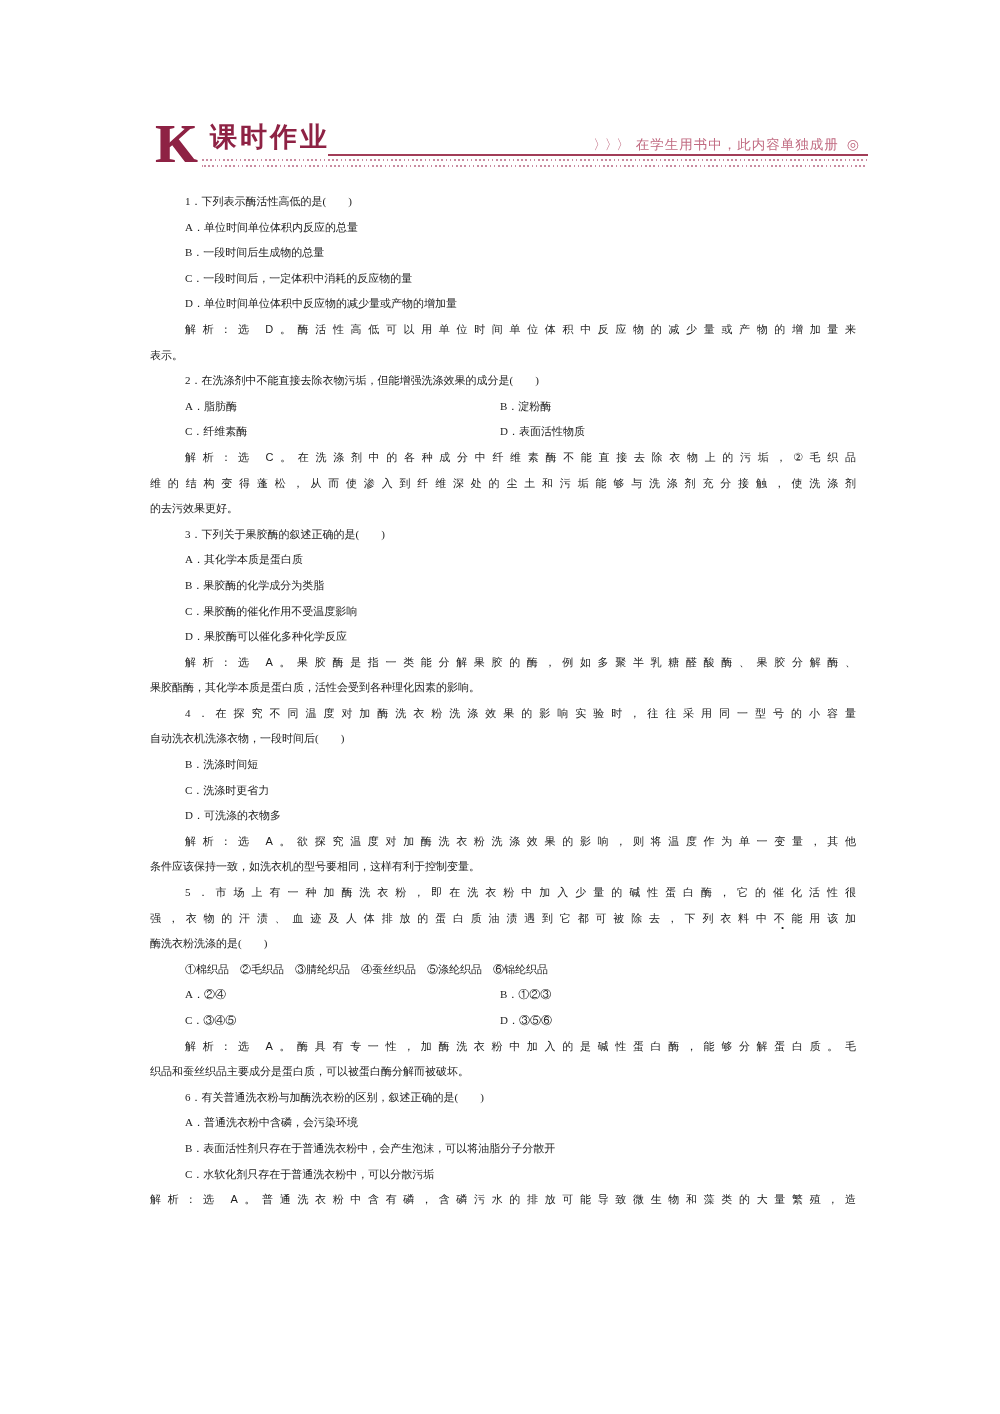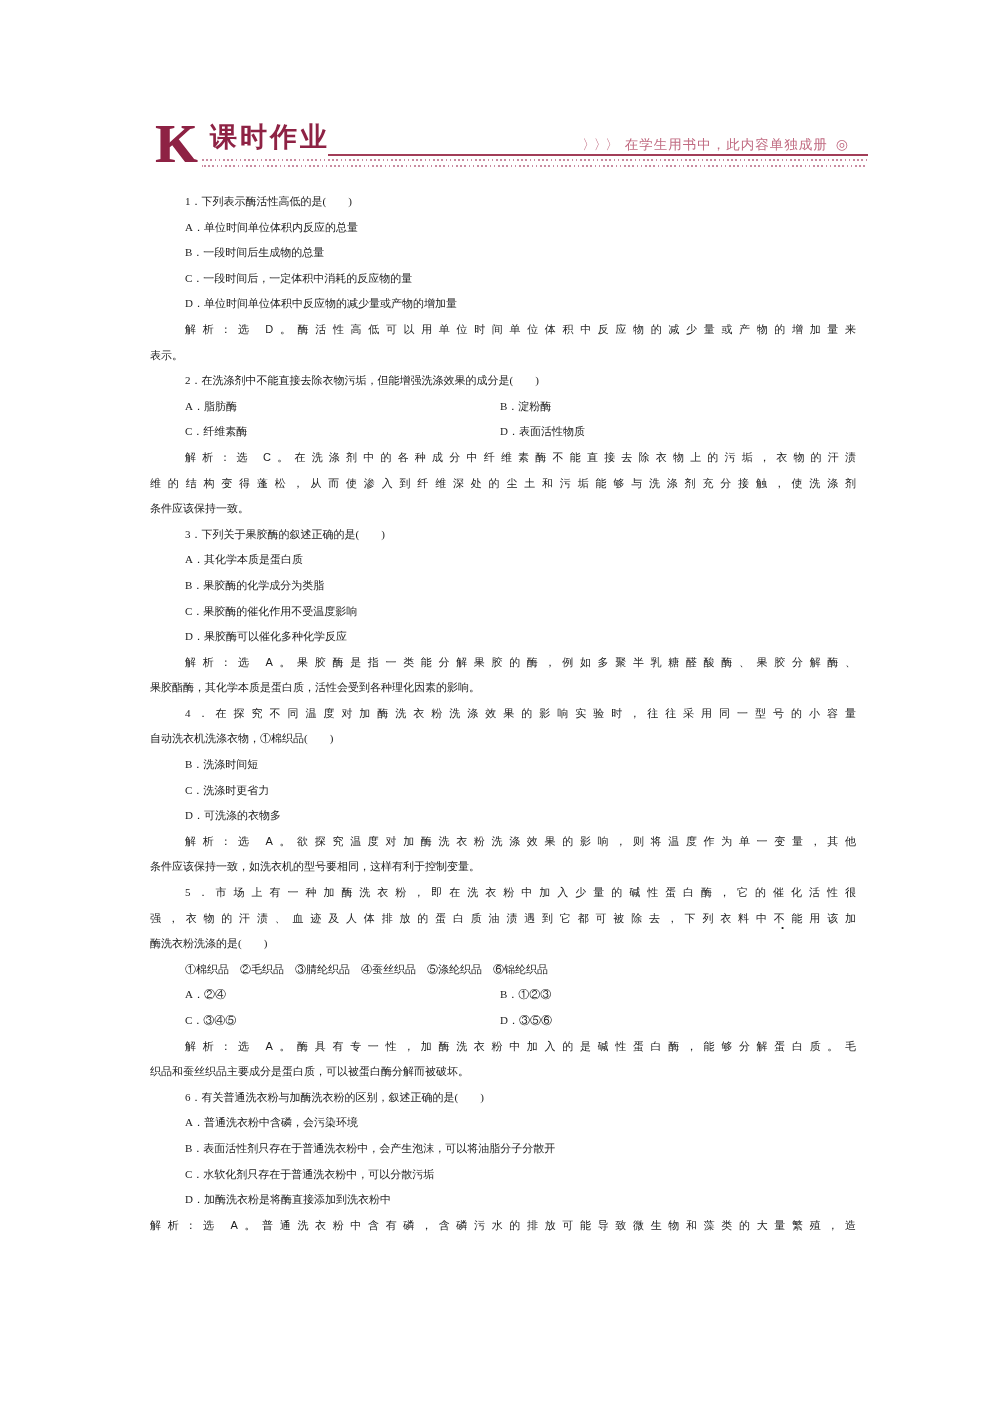--- a/index.html
+++ b/index.html
@@ -27,21 +27,21 @@
     font-size:54px;font-weight:bold;line-height:56px;text-align:center;
     text-shadow:1px 0 0 var(--accent);
   }
   .logo-title{
     position:absolute;left:60px;top:4px;
     color:var(--accent);font-weight:bold;font-size:27px;line-height:30px;
     letter-spacing:3px;
     font-family:"Liberation Sans","DejaVu Sans",sans-serif;
   }
   .header-note{
-    position:absolute;right:19px;top:18px;
+    position:absolute;right:8px;top:18px;
     color:var(--note);font-size:13.5px;line-height:16px;letter-spacing:1px;
     font-family:"Liberation Sans","DejaVu Sans",sans-serif;
     margin-left:8px;
   }
   .header-note .chev{letter-spacing:-2px;margin-right:8px;}
   .header-note .spiral{margin-left:8px;font-size:14px;}
   .rule-solid{position:absolute;left:178px;right:0;bottom:16px;height:2px;background:var(--rule);}
   .rule-dotted{
     position:absolute;left:52px;right:0;bottom:5px;height:8px;
     background-image:
@@ -98,38 +98,38 @@
     <section>
       <div class="ln srf ind">2．在洗涤剂中不能直接去除衣物污垢，但能增强洗涤效果的成分是(　　)</div>
       <div class="ln srf cols">
         <span class="c1">A．脂肪酶</span>
         <span>B．淀粉酶</span>
       </div>
       <div class="ln srf cols">
         <span class="c1">C．纤维素酶</span>
         <span>D．表面活性物质</span>
       </div>
-      <div class="ln ana ind j">解析：选 C。在洗涤剂中的各种成分中纤维素酶不能直接去除衣物上的污垢，衣物的汗渍</div>
+      <div class="ln ana ind j">解析：选 C。在洗涤剂中的各种成分中纤维素酶不能直接去除衣物上的污垢，②毛织品</div>
       <div class="ln ana j">维的结构变得蓬松，从而使渗入到纤维深处的尘土和污垢能够与洗涤剂充分接触，使洗涤剂</div>
-      <div class="ln ana">条件应该保持一致。</div>
+      <div class="ln ana">的去污效果更好。</div>
     </section>
 
     <section>
       <div class="ln srf ind">3．下列关于果胶酶的叙述正确的是(　　)</div>
       <div class="ln srf ind">A．其化学本质是蛋白质</div>
       <div class="ln srf ind">B．果胶酶的化学成分为类脂</div>
       <div class="ln srf ind">C．果胶酶的催化作用不受温度影响</div>
       <div class="ln srf ind">D．果胶酶可以催化多种化学反应</div>
       <div class="ln ana ind j">解析：选 A。果胶酶是指一类能分解果胶的酶，例如多聚半乳糖醛酸酶、果胶分解酶、</div>
       <div class="ln ana">果胶酯酶，其化学本质是蛋白质，活性会受到各种理化因素的影响。</div>
     </section>
 
     <section>
       <div class="ln srf ind j">4．在探究不同温度对加酶洗衣粉洗涤效果的影响实验时，往往采用同一型号的小容量</div>
-      <div class="ln srf">自动洗衣机洗涤衣物，①棉织品(　　)</div>
+      <div class="ln srf">自动洗衣机洗涤衣物，一段时间后(　　)</div>
       <div class="ln srf ind">B．洗涤时间短</div>
       <div class="ln srf ind">C．洗涤时更省力</div>
       <div class="ln srf ind">D．可洗涤的衣物多</div>
       <div class="ln ana ind j">解析：选 A。欲探究温度对加酶洗衣粉洗涤效果的影响，则将温度作为单一变量，其他</div>
       <div class="ln ana">条件应该保持一致，如洗衣机的型号要相同，这样有利于控制变量。</div>
     </section>
 
     <section>
       <div class="ln srf ind j">5．市场上有一种加酶洗衣粉，即在洗衣粉中加入少量的碱性蛋白酶，它的催化活性很</div>
       <div class="ln srf j"><span>强，衣物的汗渍、血迹及人体排放的蛋白质油渍遇到它都可被除去，下列衣料中</span><span class="emph">不</span><span>能用该加</span></div>
@@ -145,18 +145,17 @@
       </div>
       <div class="ln ana ind j">解析：选 A。酶具有专一性，加酶洗衣粉中加入的是碱性蛋白酶，能够分解蛋白质。毛</div>
       <div class="ln ana">织品和蚕丝织品主要成分是蛋白质，可以被蛋白酶分解而被破坏。</div>
     </section>
 
     <section>
       <div class="ln srf ind">6．有关普通洗衣粉与加酶洗衣粉的区别，叙述正确的是(　　)</div>
       <div class="ln srf ind">A．普通洗衣粉中含磷，会污染环境</div>
       <div class="ln srf ind">B．表面活性剂只存在于普通洗衣粉中，会产生泡沫，可以将油脂分子分散开</div>
       <div class="ln srf ind">C．水软化剂只存在于普通洗衣粉中，可以分散污垢</div>
-      <div class="ln srf ind">D．加酶洗衣粉是将酶直接添加到洗衣粉中</div>
       <div class="ln ana j gap-top">解析：选 A。普通洗衣粉中含有磷，含磷污水的排放可能导致微生物和藻类的大量繁殖，造</div>
     </section>
 
   </main>
 </div>
 
 </body></html>

